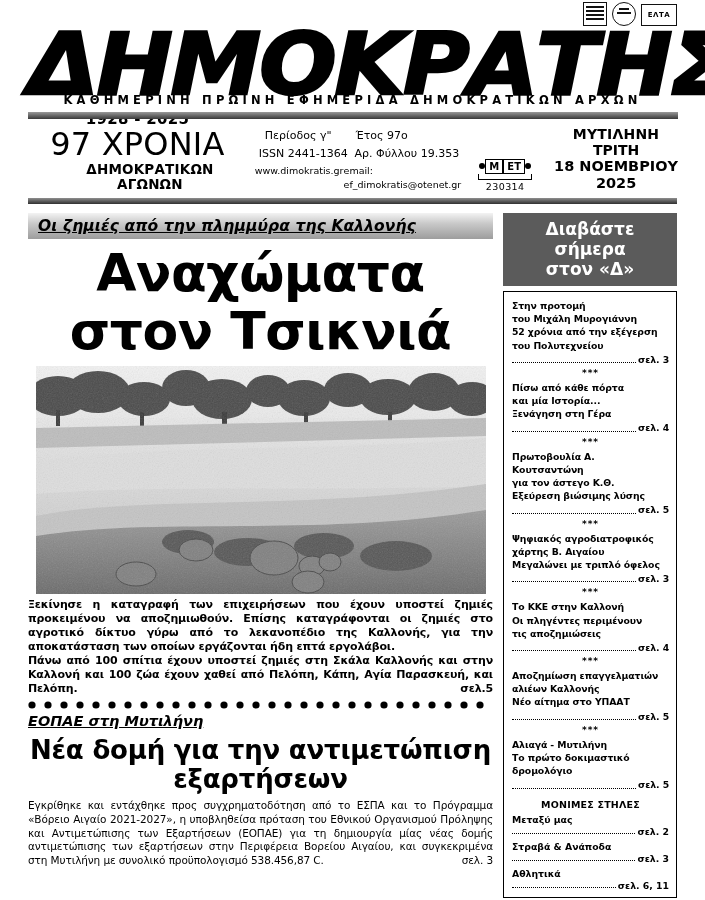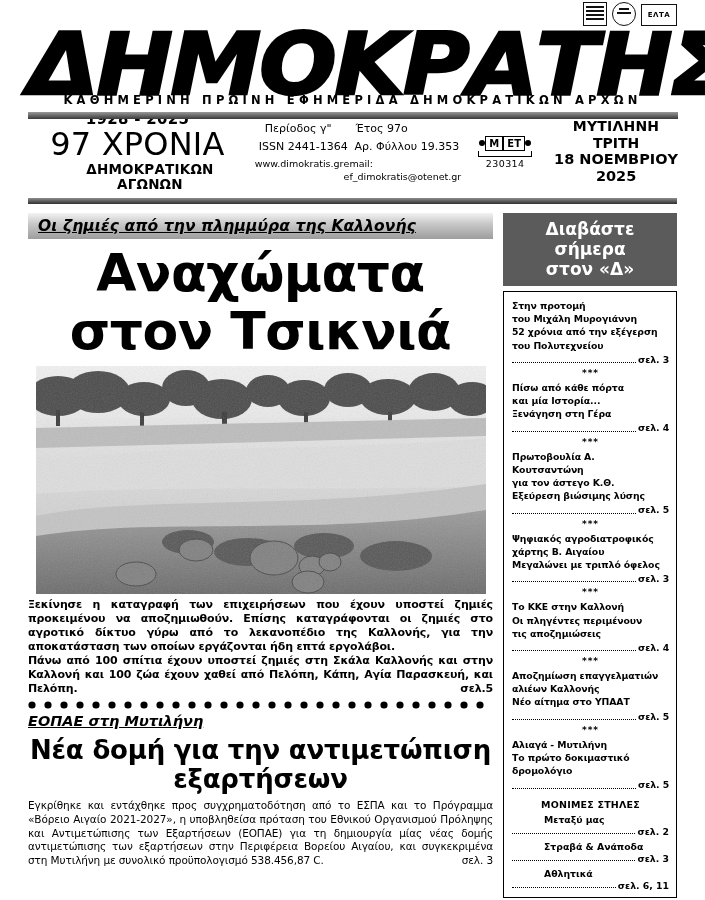--- a/index.html
+++ b/index.html
@@ -32,21 +32,21 @@
   .tl-circ:after{content:"";position:absolute;left:4px;right:4px;top:9px;height:2px;background:#111;}
   .tl-circ:before{content:"";position:absolute;left:6px;right:6px;top:5px;height:2px;background:#111;}
   .tl-elta{width:34px;height:20px;border:1.2px solid #111;background:#fff;
     font-size:7px;font-weight:bold;line-height:20px;text-align:center;letter-spacing:.5px;}
 
   .strap{
     text-align:center;font-weight:bold;font-size:11.5px;letter-spacing:4.2px;
     margin-top:5px;color:#000;
   }
 
-  .info-row{display:flex;align-items:center;justify-content:space-between;
+  .info-row{display:flex;align-items:flex-end;justify-content:space-between;
     padding:4px 14px 0 30px;}
   .info-left{width:215px;text-align:center;line-height:1.12;}
   .il-years{font-size:15px;font-weight:bold;letter-spacing:.3px;}
   .il-big{font-size:32px;font-weight:normal;letter-spacing:.2px;margin-top:-1px;}
   .il-sub{font-size:13.5px;font-weight:bold;letter-spacing:.2px;margin-top:-1px;margin-left:25px;}
 
   .info-mid{flex:1;padding:2px 4px 0 6px;font-size:11px;line-height:1.45;}
   .im-r1{display:flex;gap:24px;padding-left:14px;}
   .im-r2{display:flex;justify-content:space-between;padding:2px 6px 0 8px;}
   .im-r3{display:flex;justify-content:space-between;padding:2px 4px 0 4px;font-size:9.5px;}
@@ -126,21 +126,21 @@
   .sb-item .ln{display:block;}
   .sb-dotline{
     display:flex;align-items:flex-end;gap:2px;margin-top:1px;
   }
   .sb-dotline .fill{
     flex:1;border-bottom:1.6px dotted #000;margin-bottom:3px;height:1px;min-width:10px;
   }
   .sb-page{font-size:9.3px;font-weight:bold;white-space:nowrap;}
   .sb-stars{text-align:center;font-size:9px;font-weight:bold;letter-spacing:1px;margin:2px 0 3px 0;}
   .sb-sect{text-align:center;font-size:9.5px;font-weight:bold;margin:7px 0 4px 0;letter-spacing:.2px;}
-  .sb-col{font-size:9.3px;font-weight:bold;margin-top:4px;margin-left:32px;}
+  .sb-col{font-size:9.3px;font-weight:bold;margin-top:4px;}
 </style>
 </head>
 <body>
 
 <div class="page">
 
   <div class="masthead">
 
     <div class="logo-row">
       <div class="logo-word">ΔΗΜΟΚΡΑΤΗΣ</div>

